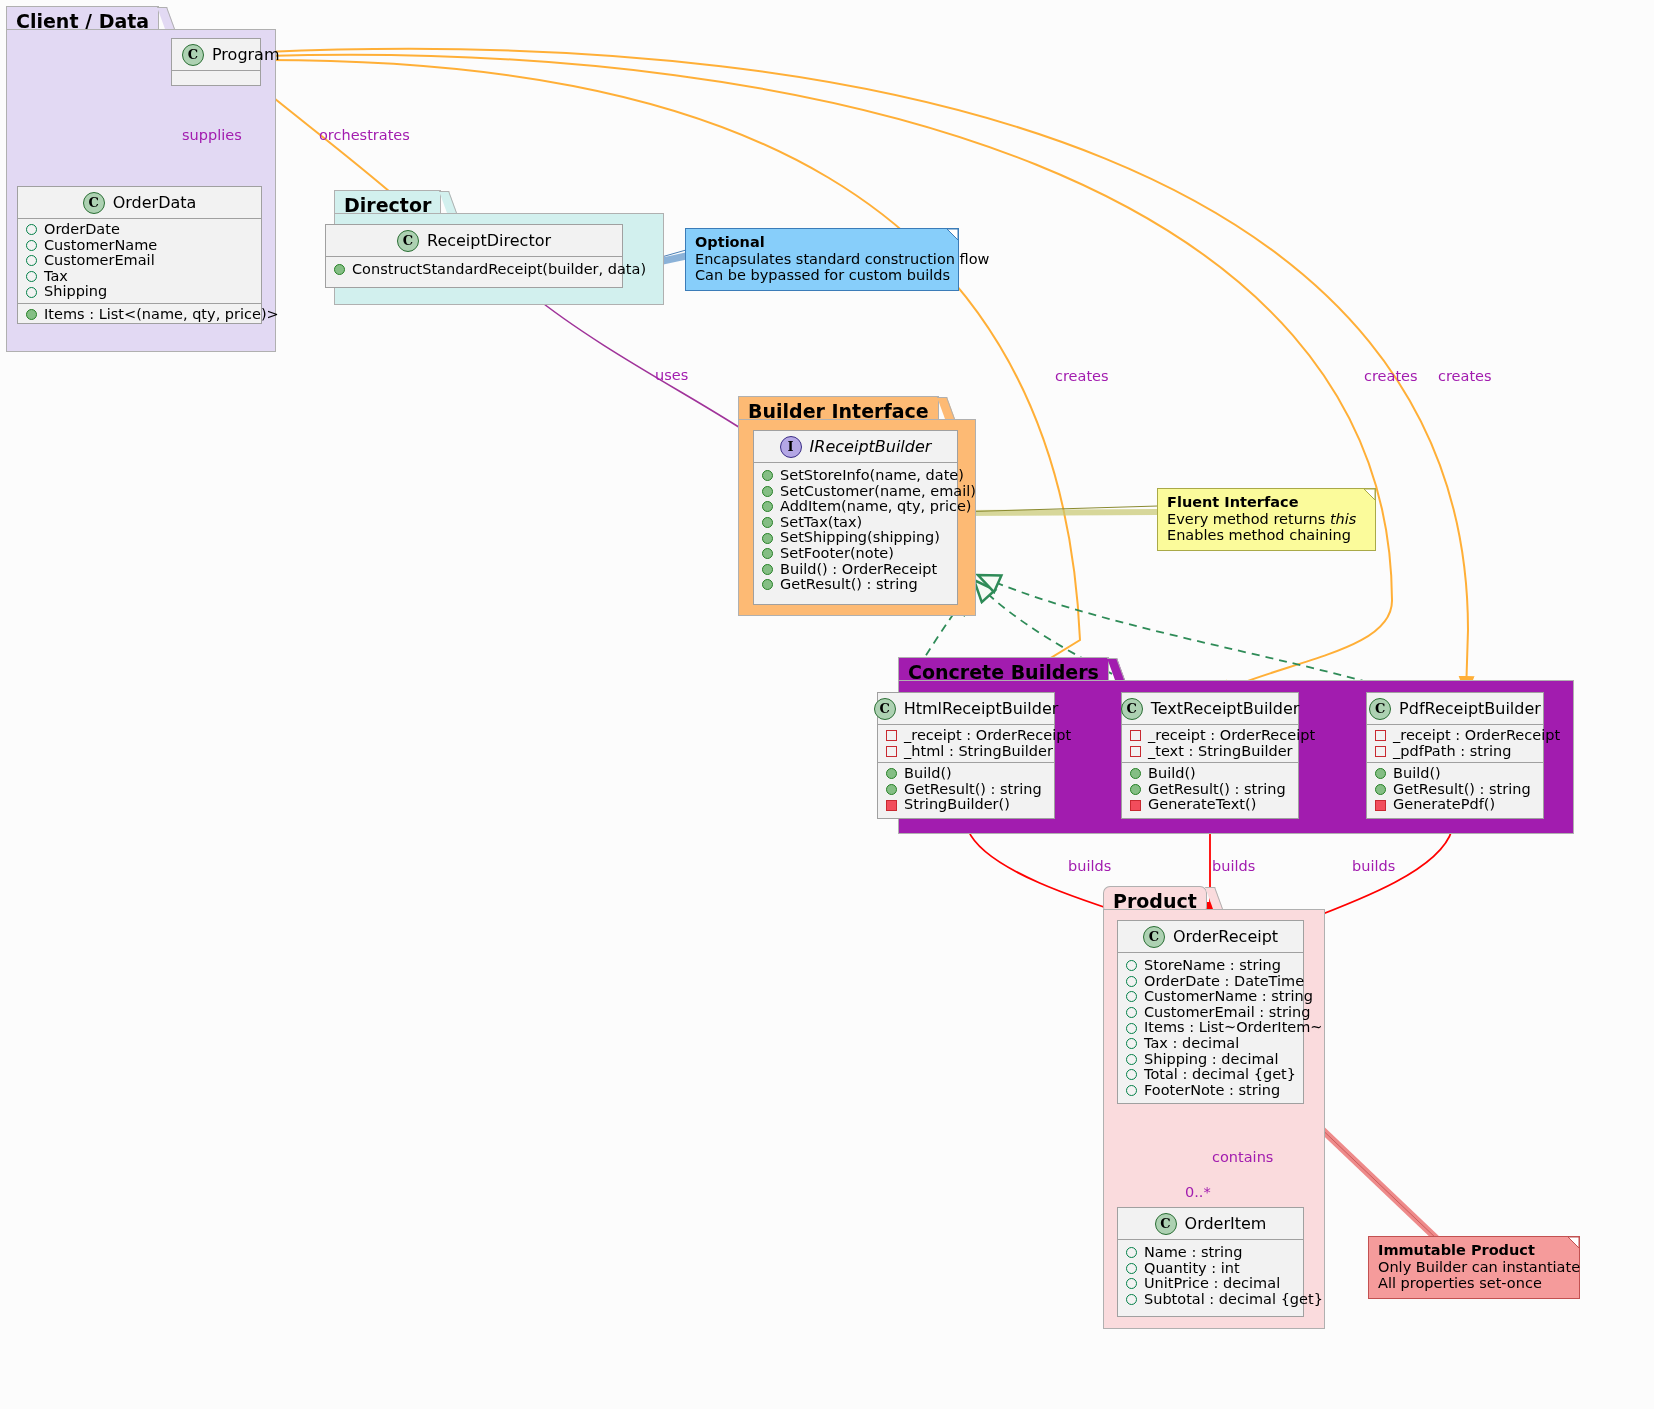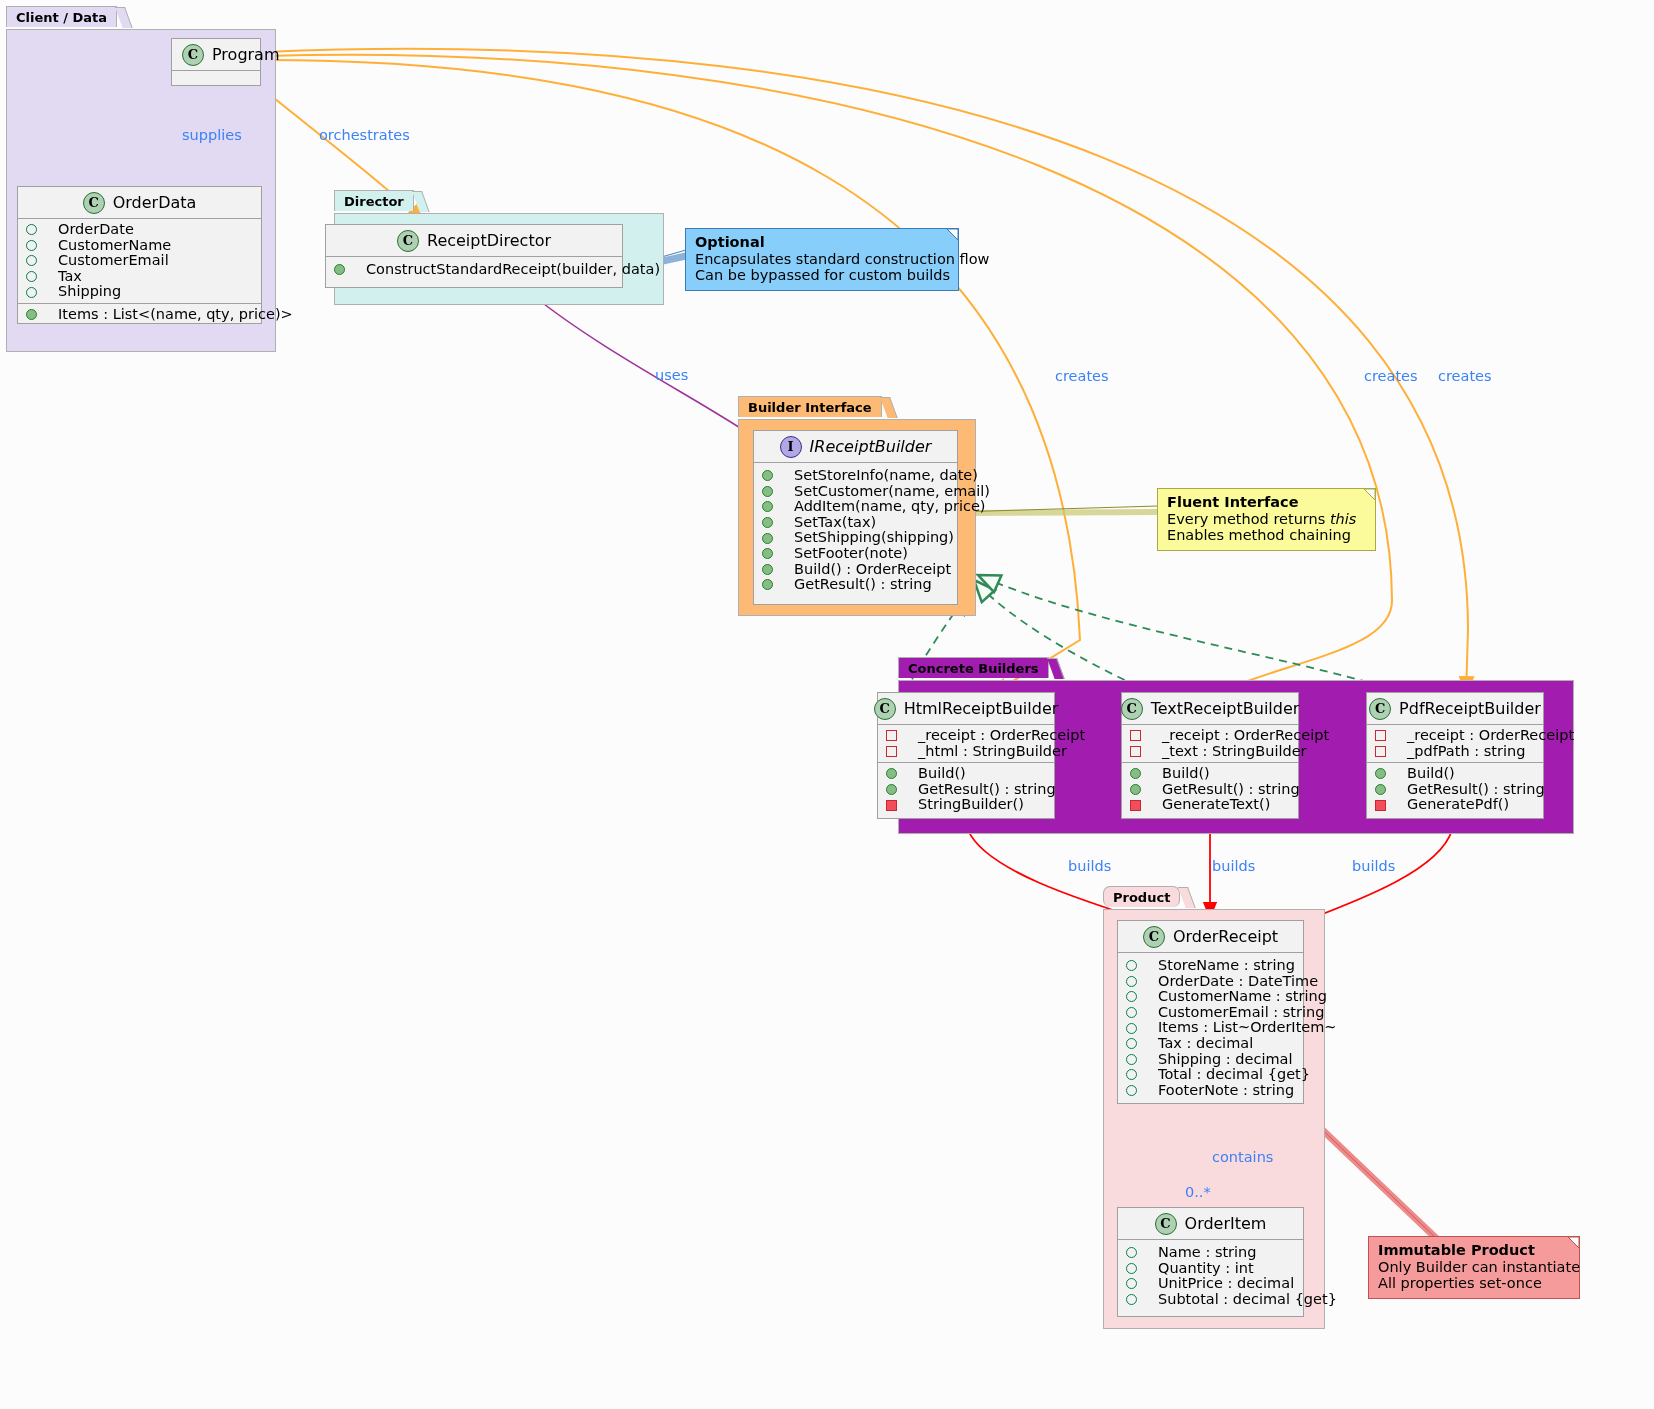--- a/index.html
+++ b/index.html
@@ -7,42 +7,42 @@
     width:1654px;height:1409px;position:relative;
     background:#FCFCFC;
     font-family:"DejaVu Sans","Liberation Sans",sans-serif;
     font-size:15px;color:#000;overflow:hidden;
   }
   #svg-layer{position:absolute;left:0;top:0;width:1654px;height:1409px;pointer-events:none;}
 
   
   .pkg{position:absolute;box-sizing:border-box;border:1px solid #B0B0B0;}
   .pkg-tab{position:absolute;box-sizing:border-box;border:1px solid #B0B0B0;border-bottom:none;
-           font-weight:bold;font-size:13px;padding:3px 9px 2px 9px;white-space:nowrap;
+           font-weight:bold;font-size:19px;padding:3px 9px 2px 9px;white-space:nowrap;
            border-radius:0;}
   .pkg-tab:after{content:"";position:absolute;right:-9px;top:0;width:9px;height:100%;
            background:inherit;border:1px solid #B0B0B0;border-left:none;border-bottom:none;
            transform:skewX(20deg);transform-origin:top left;}
 
   .pkg-client{background:#E2D9F3;}
   .pkg-director{background:#D2F0EE;margin-left:24px;}
   .pkg-builder{background:#fdba74;}
   .pkg-concrete{background:#a21caf;margin-left:36px;}
   .pkg-product{background:#FADBDD;}
 
   
   .cls{position:absolute;box-sizing:border-box;background:#F2F2F2;border:1px solid #A0A0A0;}
   .cls-title{display:flex;align-items:center;justify-content:center;gap:8px;
              height:31px;border-bottom:1px solid #A0A0A0;background:#F2F2F2;
              font-size:16px;padding:0 10px;white-space:nowrap;}
   .cls-title.left{justify-content:flex-start;}
   .cls-sec{border-bottom:1px solid #A0A0A0;padding:3px 0 3px 0;}
   .cls-sec:last-child{border-bottom:none;}
   .cls-sec.empty{height:13px;padding:0;}
-  .row{display:flex;align-items:center;gap:21px;padding:0 8px;height:15.6px;
+  .row{display:flex;align-items:center;gap:7px;padding:0 8px;height:15.6px;
        font-size:14.5px;white-space:nowrap;line-height:15.6px;}
 
   
   .circ{width:20px;height:20px;border-radius:50%;display:flex;align-items:center;justify-content:center;
         font-weight:bold;font-size:13px;font-family:"DejaVu Serif","Liberation Serif",serif;flex:none;}
   .circ-c{background:#ADD1B2;border:1px solid #2A6E34;color:#000;}
   .circ-i{background:#B4A7E5;border:1px solid #3B2E86;color:#000;}
 
   
   .m{flex:none;display:inline-block;}
@@ -56,21 +56,21 @@
   
   .note{position:absolute;box-sizing:border-box;padding:5px 9px 6px 9px;font-size:14.5px;
         line-height:16.5px;white-space:nowrap;}
   .note .hdr{font-weight:bold;}
   .note-blue{background:#87CEFA;border:1px solid #3B7CB8;}
   .note-yellow{background:#FBFB9B;border:1px solid #A9A948;}
   .note-red{background:#F59B9B;border:1px solid #C25151;}
   .note-fold{position:absolute;right:0;top:0;width:11px;height:11px;}
 
   
-  .elabel{position:absolute;font-size:14.5px;white-space:nowrap;color:#3b82f6;background:transparent;}
+  .elabel{position:absolute;font-size:14.5px;white-space:nowrap;color:#a21caf;background:transparent;}
 </style>
 </head>
 <body>
 
 <svg id="svg-layer" viewBox="0 0 1654 1409">
   <defs>
     <marker id="ar-orange" markerWidth="12" markerHeight="12" refX="9" refY="4" orient="auto">
       <path d="M0,0 L10,4 L0,8 z" fill="#FFAF37"></path>
     </marker>
     <marker id="ar-purple" markerWidth="12" markerHeight="12" refX="9" refY="4" orient="auto">

